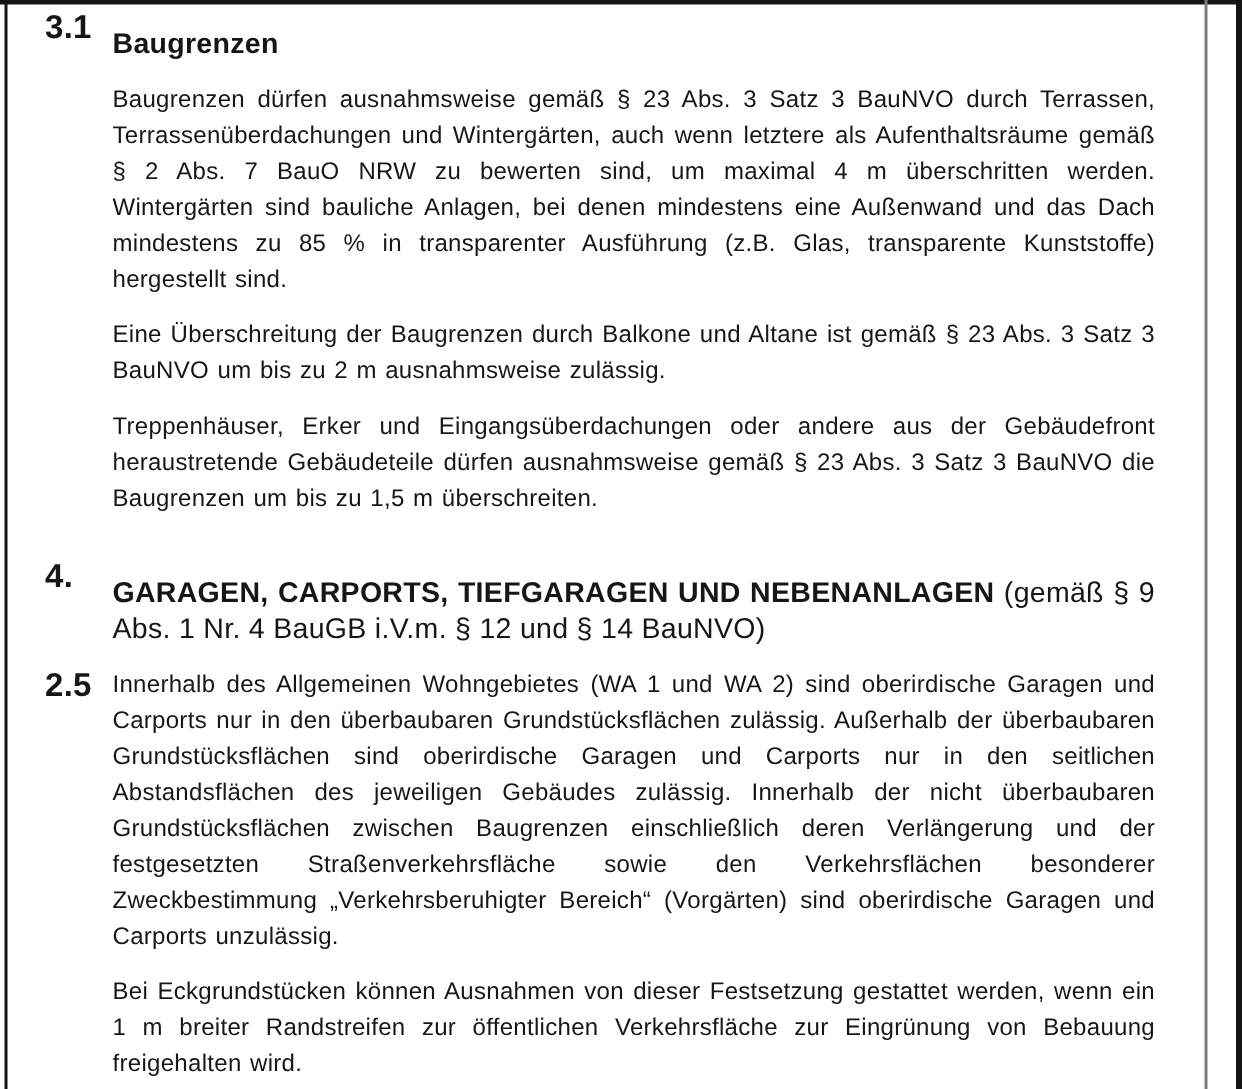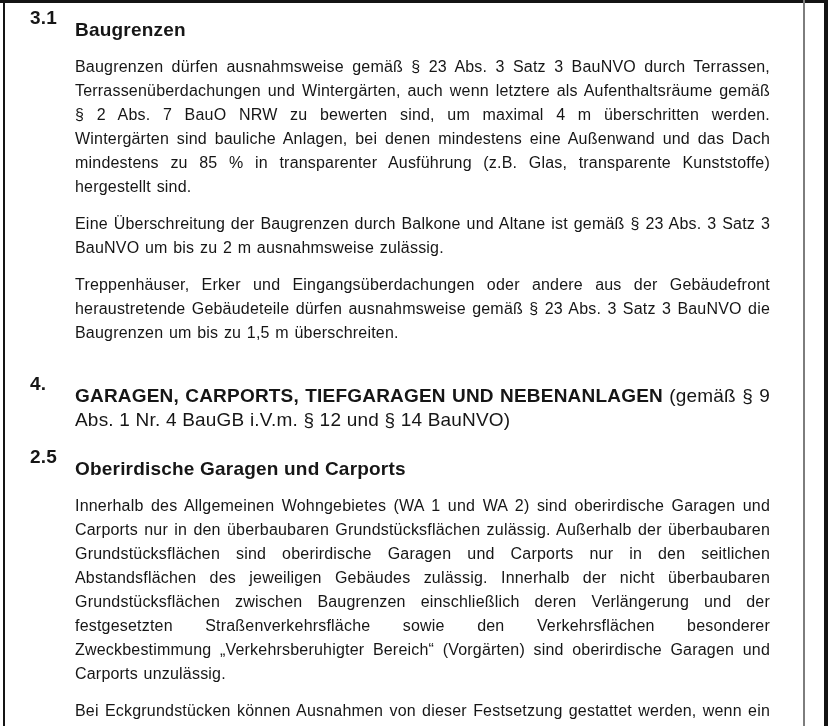--- a/index.html
+++ b/index.html
@@ -49,21 +49,21 @@
   .section {
     display: flex;
     align-items: flex-start;
   }
   .content > .section:nth-of-type(2) {
     margin-top: 27px;
   }
   .sec-num {
     flex: 0 0 45px;
     width: 45px;
-    font-size: 19px;
+    font-size: 22px;
     line-height: 24px;
     font-weight: bold;
     letter-spacing: 0.2px;
   }
   .sec-body {
     flex: 0 0 695px;
     width: 695px;
   }
   .sec-title {
     margin: 12px 0 13px 0;
@@ -115,21 +115,20 @@
     <div class="sec-num">4.</div>
     <div class="sec-body">
       <p class="sec-title"><span>GARAGEN, CARPORTS, TIEFGARAGEN UND NEBENANLAGEN</span><span class="title-suffix"> (gemäß § 9 Abs. 1 Nr. 4 BauGB i.V.m. § 12 und § 14 BauNVO)</span></p>
       <div></div>
     </div>
   </div>
 
   <div class="section">
     <div class="sec-num">2.5</div>
     <div class="sec-body">
-      <p class="sec-title"><span>Oberirdische Garagen und Carports</span><span class="title-suffix"></span></p>
       <div>
             <p class="para">Innerhalb des Allgemeinen Wohngebietes (WA 1 und WA 2) sind oberirdische Garagen und Carports nur in den überbaubaren Grundstücksflächen zulässig. Außerhalb der überbaubaren Grundstücksflächen sind oberirdische Garagen und Carports nur in den seitlichen Abstandsflächen des jeweiligen Gebäudes zulässig. Innerhalb der nicht überbaubaren Grundstücksflächen zwischen Baugrenzen einschließlich deren Verlängerung und der festgesetzten Straßenverkehrsfläche sowie den Verkehrsflächen besonderer Zweckbestimmung „Verkehrsberuhigter Bereich“ (Vorgärten) sind oberirdische Garagen und Carports unzulässig.</p>
             <p class="para">Bei Eckgrundstücken können Ausnahmen von dieser Festsetzung gestattet werden, wenn ein 1 m breiter Randstreifen zur öffentlichen Verkehrsfläche zur Eingrünung von Bebauung freigehalten wird.</p>
           </div>
     </div>
   </div>
 </div>
 </div>
 
 </body></html>

